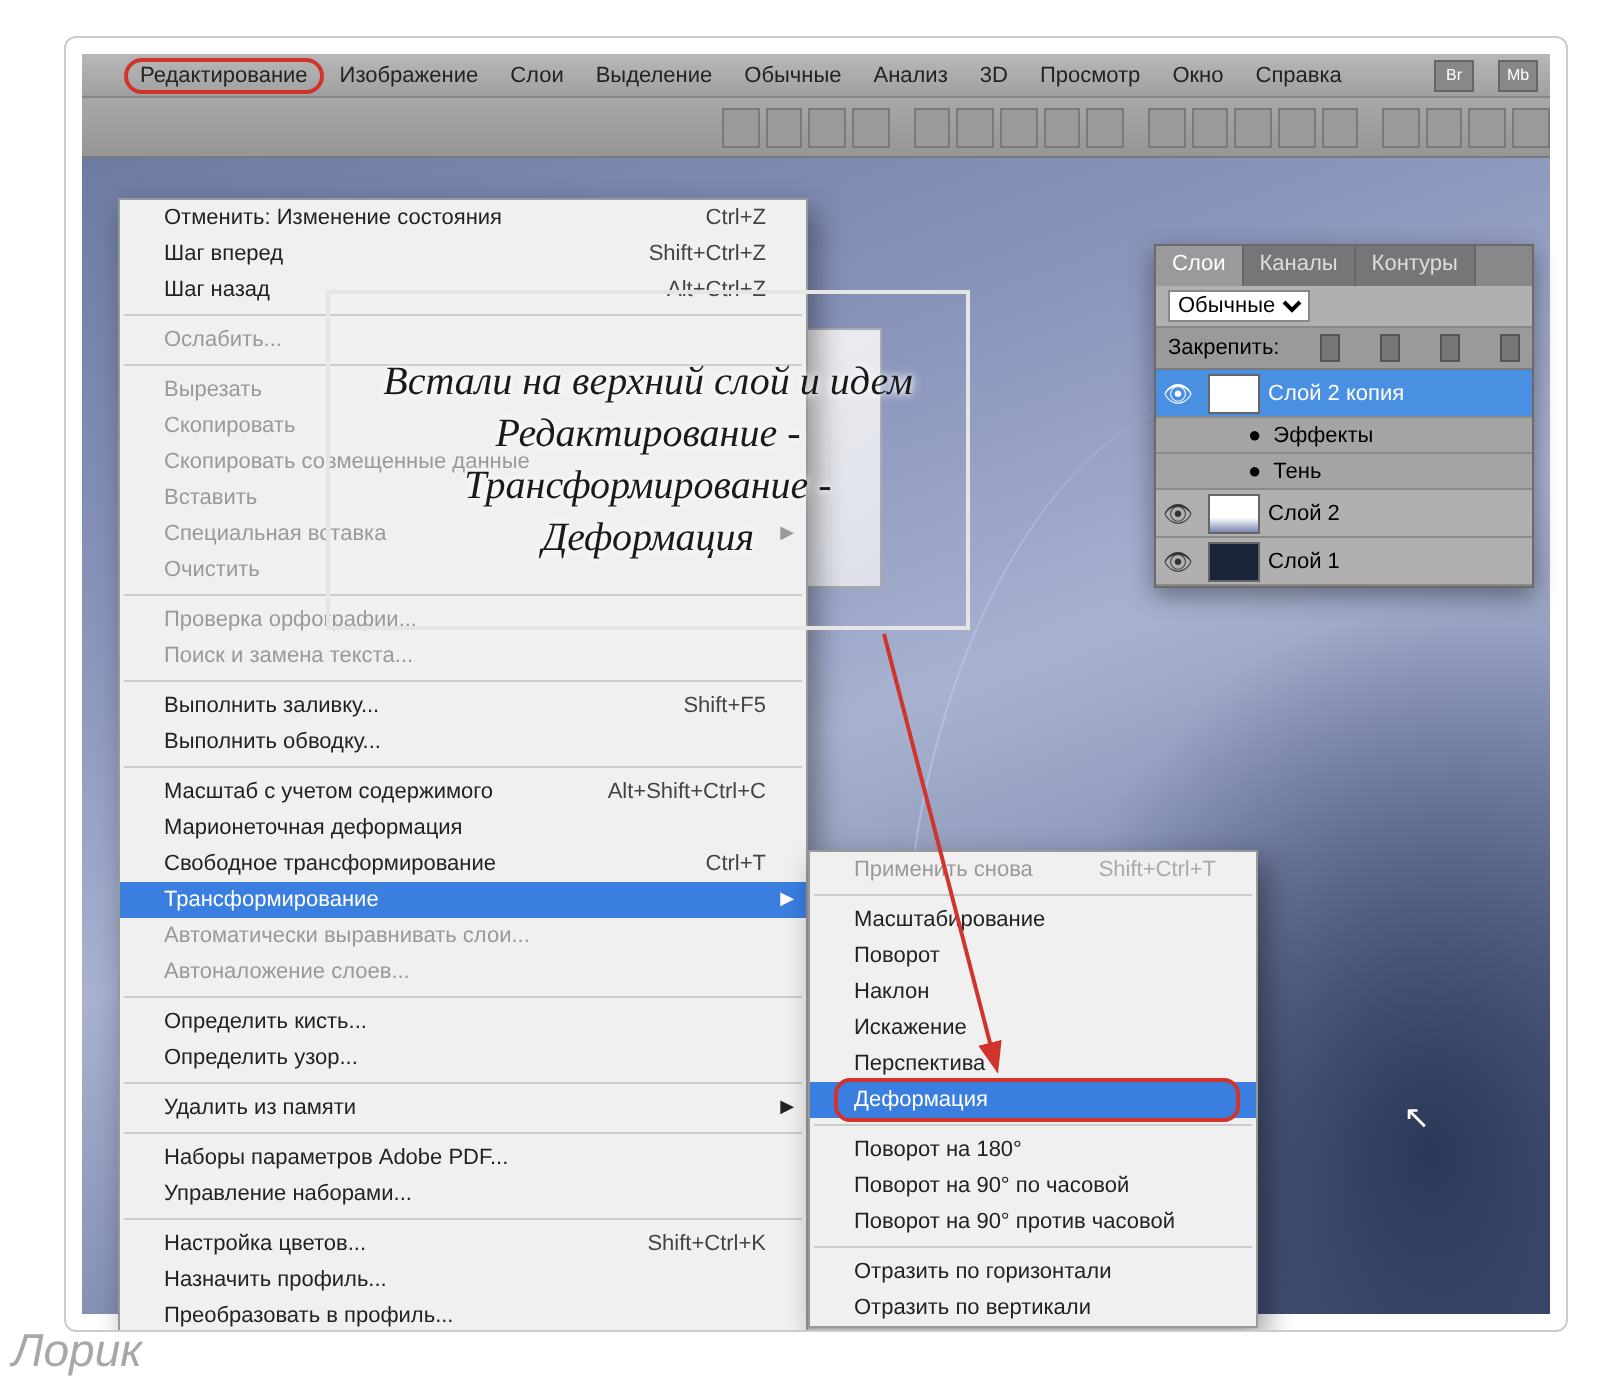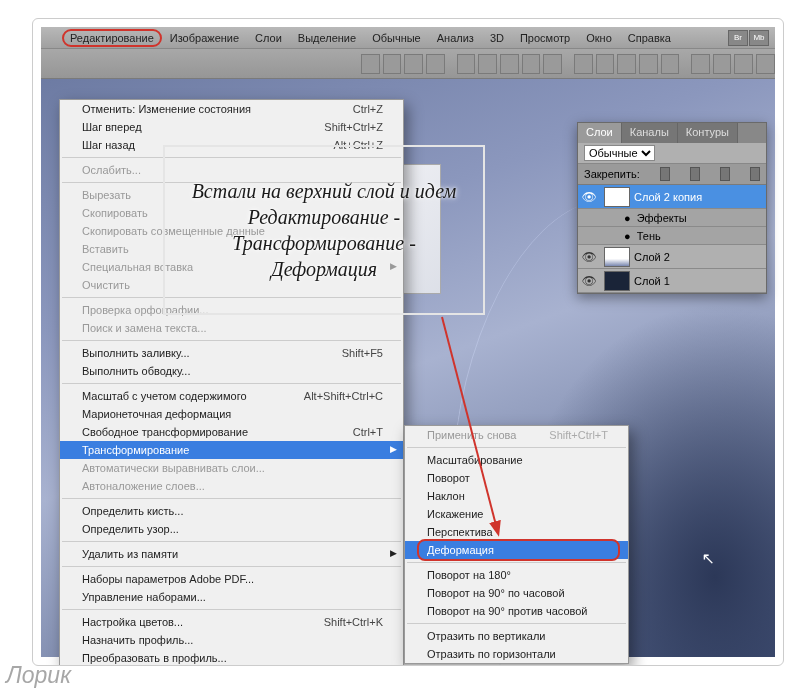--- a/index.html
+++ b/index.html
@@ -3,21 +3,21 @@
 <meta charset="utf-8">
 <style>
 * { margin: 0; padding: 0; box-sizing: border-box; font-family: Tahoma, Arial, sans-serif; font-size: 11px; }
 body { width: 800px; height: 692px; background: #fff; position: relative; overflow: hidden; }
 .outer-border { position: absolute; top: 18px; left: 32px; width: 752px; height: 648px; border: 1px solid #ccc; border-radius: 6px; background: #fff; overflow: hidden; }
 .app { position: absolute; top: 8px; left: 8px; right: 8px; bottom: 8px; background: #a0a0a0; }
 
 .menubar { height: 22px; background: linear-gradient(#b8b8b8,#a0a0a0); display: flex; align-items: center; padding-left: 21px; gap: 0; border-bottom: 1px solid #888; }
 .menubar-item { padding: 3px 8px; color: #222; cursor: default; }
 .menubar-item.highlighted { border: 2px solid #d0342c; border-radius: 10px; padding: 1px 6px; }
-.menubar-right { margin-left: auto; display: flex; gap: 1px; padding-right: 6px; align-items: flex-end; }
+.menubar-right { margin-left: auto; display: flex; gap: 12px; padding-right: 6px; align-items: flex-end; }
 .mb-btn { width: 20px; height: 16px; background: #888; border: 1px solid #666; color: #fff; font-size: 8px; display: flex; align-items: center; justify-content: center; }
 
 .toolbar2 { height: 30px; background: linear-gradient(#a8a8a8,#969696); border-bottom: 1px solid #7a7a7a; display: flex; align-items: center; padding-left: 320px; gap: 3px; }
 .tb-btn { width: 20px; height: 20px; background: #9a9a9a; border: 1px solid #7a7a7a; }
 .tb-sep { width: 6px; }
 
 .canvas-area { position: absolute; top: 52px; left: 0; right: 0; bottom: 0; background: linear-gradient(160deg,#6d7ba3 0%,#8b97bd 30%,#a8b2d0 50%,#4a5a82 100%); }
 .curve1 { position:absolute; right:0; bottom:0; width:300px; height:400px; background: radial-gradient(ellipse at 80% 80%, #2c3858 0%, transparent 60%); }
 .curve2 { position:absolute; right:60px; bottom:-40px; width:260px; height:500px; border-left:1px solid rgba(200,210,240,0.5); border-radius:50% 0 0 50%; transform:rotate(8deg);}
 .whitebox { position: absolute; top: 85px; left: 270px; width: 130px; height: 130px; background: linear-gradient(135deg,#f5f5f8,#dde0e8); border: 1px solid #aaa; }
@@ -246,24 +246,24 @@
           <span>Поворот на 180°</span>
         </div>
         <div class="menu-row">
           <span>Поворот на 90° по часовой</span>
         </div>
         <div class="menu-row">
           <span>Поворот на 90° против часовой</span>
         </div>
         <div class="menu-sep"></div>
         <div class="menu-row">
+          <span>Отразить по горизонтали</span>
+        </div>
+        <div class="menu-row">
           <span>Отразить по вертикали</span>
-        </div>
-        <div class="menu-row">
-          <span>Отразить по горизонтали</span>
         </div>
       </div>
 
   <div class="annotation">
     <div class="annotation-text">Встали на верхний слой и идем Редактирование - Трансформирование - Деформация</div>
   </div>
   <svg class="arrow-svg" width="90" height="240">
     <defs>
           <marker id="ah" markerWidth="10" markerHeight="10" refX="6" refY="3" orient="auto">
             <path d="M0,0 L0,6 L8,3 z" fill="#d0342c"></path>

